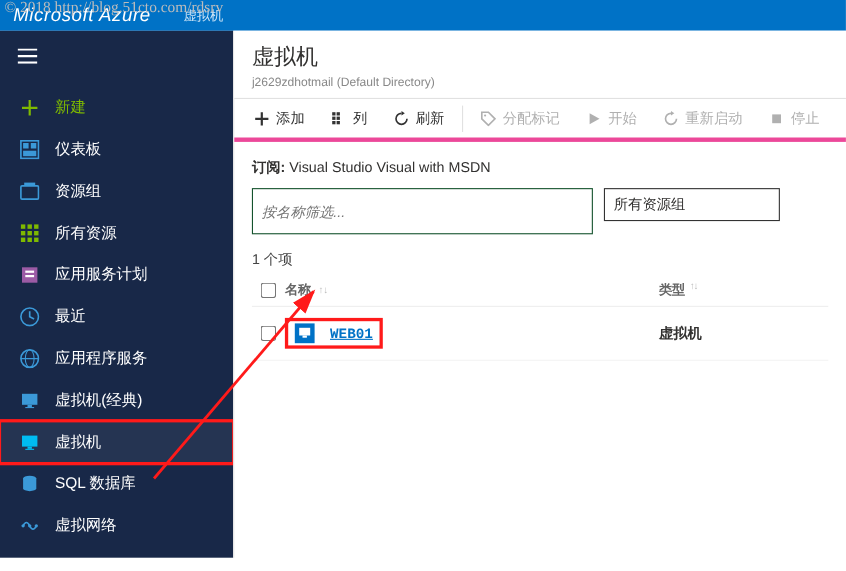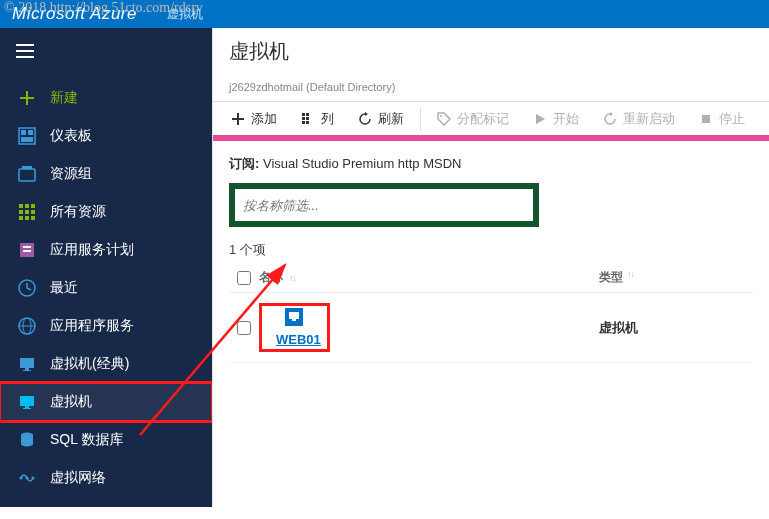--- a/index.html
+++ b/index.html
@@ -18,47 +18,47 @@
     .side-item.selected { background: rgba(255,255,255,0.06); }
     .side-item .sic { width: 18px; height: 18px; display: flex; align-items: center; justify-content: center; }
     .side-item .sic svg { width: 18px; height: 18px; }
     .side-new { color: #7fba00; }
     .side-new .sic svg { width: 16px; height: 16px; }
     .side-highlight { outline: 3px solid #ff1a1a; outline-offset: -1px; }
 
     .main { flex: 1; background: #fff; display: flex; flex-direction: column; border-left: 1px solid #e1e1e1; position: relative; }
     .blade-header { background: #fff; padding: 10px 16px 8px 16px; }
     .blade-title { font-size: 20px; color: #323130; font-weight: 400; }
-    .blade-sub { font-size: 11px; color: #888; margin-top: 16px; }
-
-    .toolbar { display: flex; align-items: center; border-top: 1px solid #e1e1e1; border-bottom: 6px solid #ec4899; padding: 0 8px; height: 40px; gap: 4px; }
+    .blade-sub { font-size: 11px; color: #888; margin-top: 4px; }
+
+    .toolbar { display: flex; align-items: center; border-top: 1px solid #e1e1e1; border-bottom: 4px solid #ec4899; padding: 0 8px; height: 40px; gap: 4px; }
     .tb-btn { display: flex; align-items: center; gap: 6px; padding: 0 10px; height: 100%; cursor: pointer; color: #333; font-size: 13px; }
     .tb-btn.disabled { color: #b0b0b0; cursor: default; }
     .tb-btn svg { width: 14px; height: 14px; }
     .tb-sep { width: 1px; background: #e1e1e1; height: 24px; margin: 0 2px; }
 
     .content { padding: 14px 16px; }
     .sub-label { font-size: 13px; }
     .sub-label b { font-weight: 600; margin-top: 32px; }
     .filter-row { display: flex; gap: 10px; margin-top: 10px; }
-    .filter-input { flex: 0 0 310px; border: 6px solid #14532d; height: 42px; padding: 16px 8px; font-size: 13px; font-style: italic; color: #999; }
+    .filter-input { flex: 0 0 310px; border: 1px solid #14532d; height: 42px; padding: 16px 8px; font-size: 13px; font-style: italic; color: #999; }
     .filter-select { flex: 0 0 160px; border: 1px solid #333; height: 30px; padding: 0 8px; font-size: 13px; display: flex; align-items: center; justify-content: space-between; }
     .item-count { margin-top: 14px; font-size: 13px; color: #444; }
 
     .grid-head { display: flex; align-items: center; margin-top: 10px; border-bottom: 1px solid #eee; padding-bottom: 6px; font-size: 12px; color: #666; }
     .col-chk { width: 30px; display: flex; align-items: center; justify-content: center; }
-    .col-name { width: 340px; display: flex; align-items: center; gap: 6px; font-weight: 600; }
+    .col-name { width: 340px; display: flex; align-items: center; gap: 6px; font-weight: 600; font-family: Liberation Mono, monospace; }
     .col-type { width: 100px; font-weight: 700; display: flex; align-items: flex-start; gap: 4px; }
     .sort-arrows { font-size: 9px; color: #bbb; letter-spacing: -1px; }
 
     .grid-row { display: flex; align-items: center; padding: 10px 0; border-bottom: 1px solid #f3f3f3; }
     .row-name { color: #0072c6; text-decoration: underline; cursor: pointer; margin-left: 8px; }
     .row-icon { width: 18px; height: 18px; background: #0072c6; display: inline-flex; align-items: center; justify-content: center; }
     .row-icon svg { width: 14px; height: 14px; }
-    .row-highlight { border: 3px solid #ff1a1a; padding: 2px 6px; display: inline-flex; align-items: center; gap: 6px; flex-direction: column; }
+    .row-highlight { border: 3px solid #ff1a1a; padding: 2px 6px; display: inline-flex; align-items: center; gap: 6px; }
 
     .watermark { position: absolute; top: 0; left: 4px; color: #bcbcbc; font-size: 14px; pointer-events: none; z-index: 50; font-family: Georgia, serif; }
 
     .arrow-overlay { position: absolute; left: 130px; top: 245px; z-index: 60; pointer-events: none; }
 
     input[type=checkbox] { width: 14px; height: 14px; }
   </style>
 </head>
 <body>
 
@@ -262,25 +262,28 @@
         <svg viewBox="0 0 14 14">
             <rect x="3" y="3" width="8" height="8" fill="#b0b0b0"></rect>
           </svg>
         <span>停止</span>
       </div>
     </div>
 
     <div class="content">
       <div class="sub-label">
         <b>订阅:</b>
-        <span>Visual Studio Premium http MSDN</span>
+        <span>Visual Studio Visual with MSDN</span>
       </div>
 
       <div class="filter-row">
         <input class="filter-input" placeholder="按名称筛选..." style="">
+        <div class="filter-select">
+          <span>所有资源组</span>
+        </div>
       </div>
 
       <div class="item-count">1 个项</div>
 
       <div class="grid-head">
         <div class="col-chk">
             <input type="checkbox" style="">
           </div>
         <div class="col-name">
           <span>名称</span>

